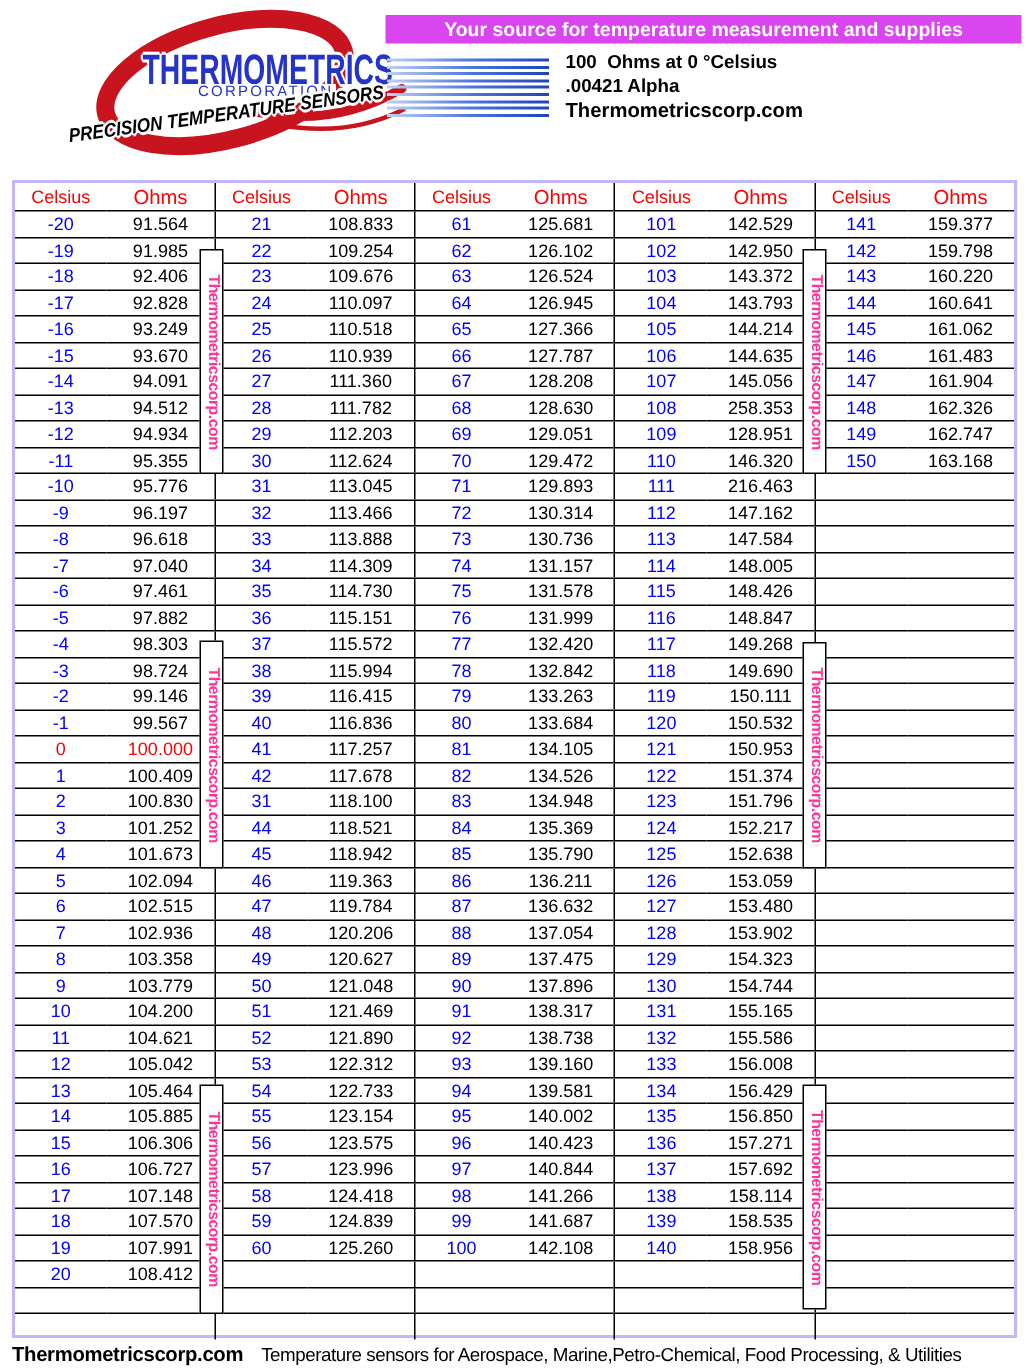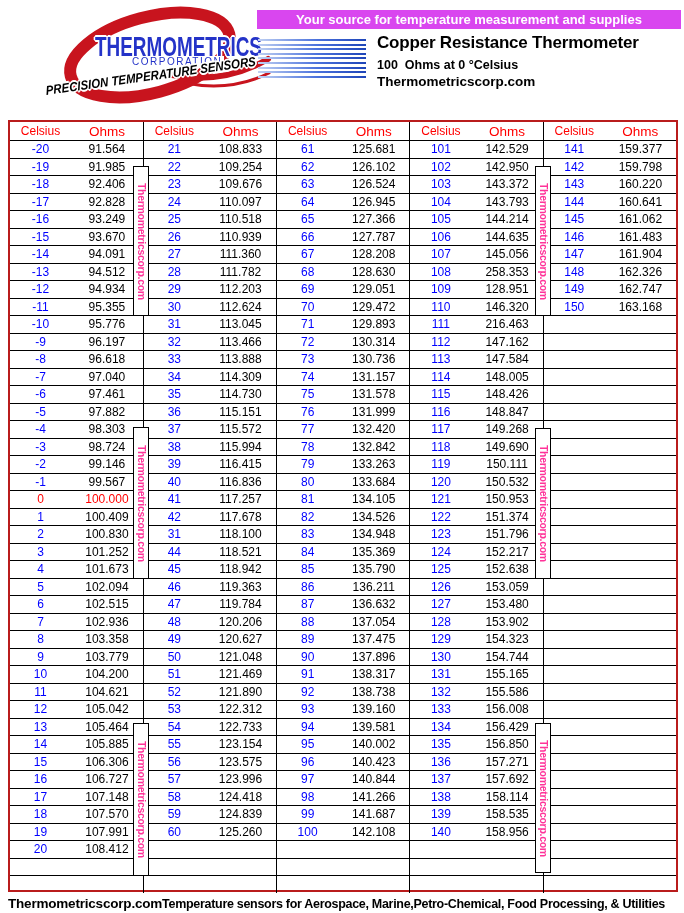--- a/index.html
+++ b/index.html
@@ -27,21 +27,21 @@
           white-space:nowrap;}
   .speedlines{position:absolute;left:258px;top:39px;width:108px;}
   .speedlines div{height:2px;margin-bottom:2.6px;
                   background:linear-gradient(to right,#BFD0F2 0%,#4A71DC 55%,#1E45B8 100%);}
   .titleblock{position:absolute;left:377px;top:33px;color:#000;}
   .t1{font-size:17px;font-weight:bold;letter-spacing:-.2px;margin-bottom:4px;white-space:nowrap;}
   .t2,.t3{font-size:12.5px;font-weight:bold;line-height:16px;white-space:pre;}
   .t4{font-size:13.5px;font-weight:bold;line-height:17px;white-space:nowrap;}
 
   
-  .rtable{position:absolute;left:8px;top:120px;width:670px;height:772px;border:2px solid #b91c1c;
+  .rtable{position:absolute;left:8px;top:120px;width:670px;height:772px;border:2px solid #c4b5fd;
           display:flex;box-sizing:border-box;}
   table.pair{flex:1;border-collapse:collapse;table-layout:fixed;height:100%;width:20%;}
   table.pair+table.pair{border-left:1px solid #000;}
   .pair th{color:#FF0000;font-weight:normal;font-size:12px;height:18px;padding:0;text-align:center;}
   .pair th.ohms{font-size:13.5px;}
   .pair th:first-child{width:46%;}
   .pair td{height:16.5px;border-top:1px solid #000;text-align:center;font-size:12px;padding:0;
            overflow:hidden;white-space:nowrap;}
   .pair td.c{color:#0000FF;}
   .pair td.o{color:#000;}
@@ -54,21 +54,21 @@
   .wm1{left:133px;top:166px;height:148px;}
   .wm2{left:133px;top:427px;height:150px;}
   .wm3{left:133px;top:723px;height:151px;}
   .wm4{left:535px;top:166px;height:148px;}
   .wm5{left:535px;top:428px;height:149px;}
   .wm6{left:535px;top:723px;height:148px;}
 
   
   .footer{position:absolute;left:8px;top:894px;white-space:nowrap;color:#000;}
   .footer .site{font-size:13.5px;font-weight:bold;letter-spacing:-.2px;}
-  .footer .tag{font-size:12.5px;font-weight:bold;letter-spacing:-.3px;margin-left:0;}
+  .footer .tag{font-size:12.5px;font-weight:normal;letter-spacing:-.3px;margin-left:12px;}
 </style>
 </head>
 <body>
 
 <div class="page">
 
   <div class="logo">
     <svg width="250" height="114" viewBox="0 0 250 114">
       <g transform="rotate(-15 115 52)">
         <ellipse cx="115" cy="52" rx="82" ry="38" fill="none" stroke="#C8141E" stroke-width="12"></ellipse>
@@ -89,22 +89,22 @@
       <div></div>
       <div></div>
       <div></div>
       <div></div>
       <div></div>
       <div></div>
       <div></div>
   </div>
 
   <div class="titleblock">
-    <div class="t1">Copper Resistance Thermometer</div>
     <div class="t2">100  Ohms at 0 °Celsius</div>
+    <div class="t3">.00421 Alpha</div>
     <div class="t4">Thermometricscorp.com</div>
   </div>
 
   <div class="rtable">
     <table class="pair">
         <tbody>
           <tr>
             <th>Celsius</th>
             <th class="ohms">Ohms</th>
           </tr>

